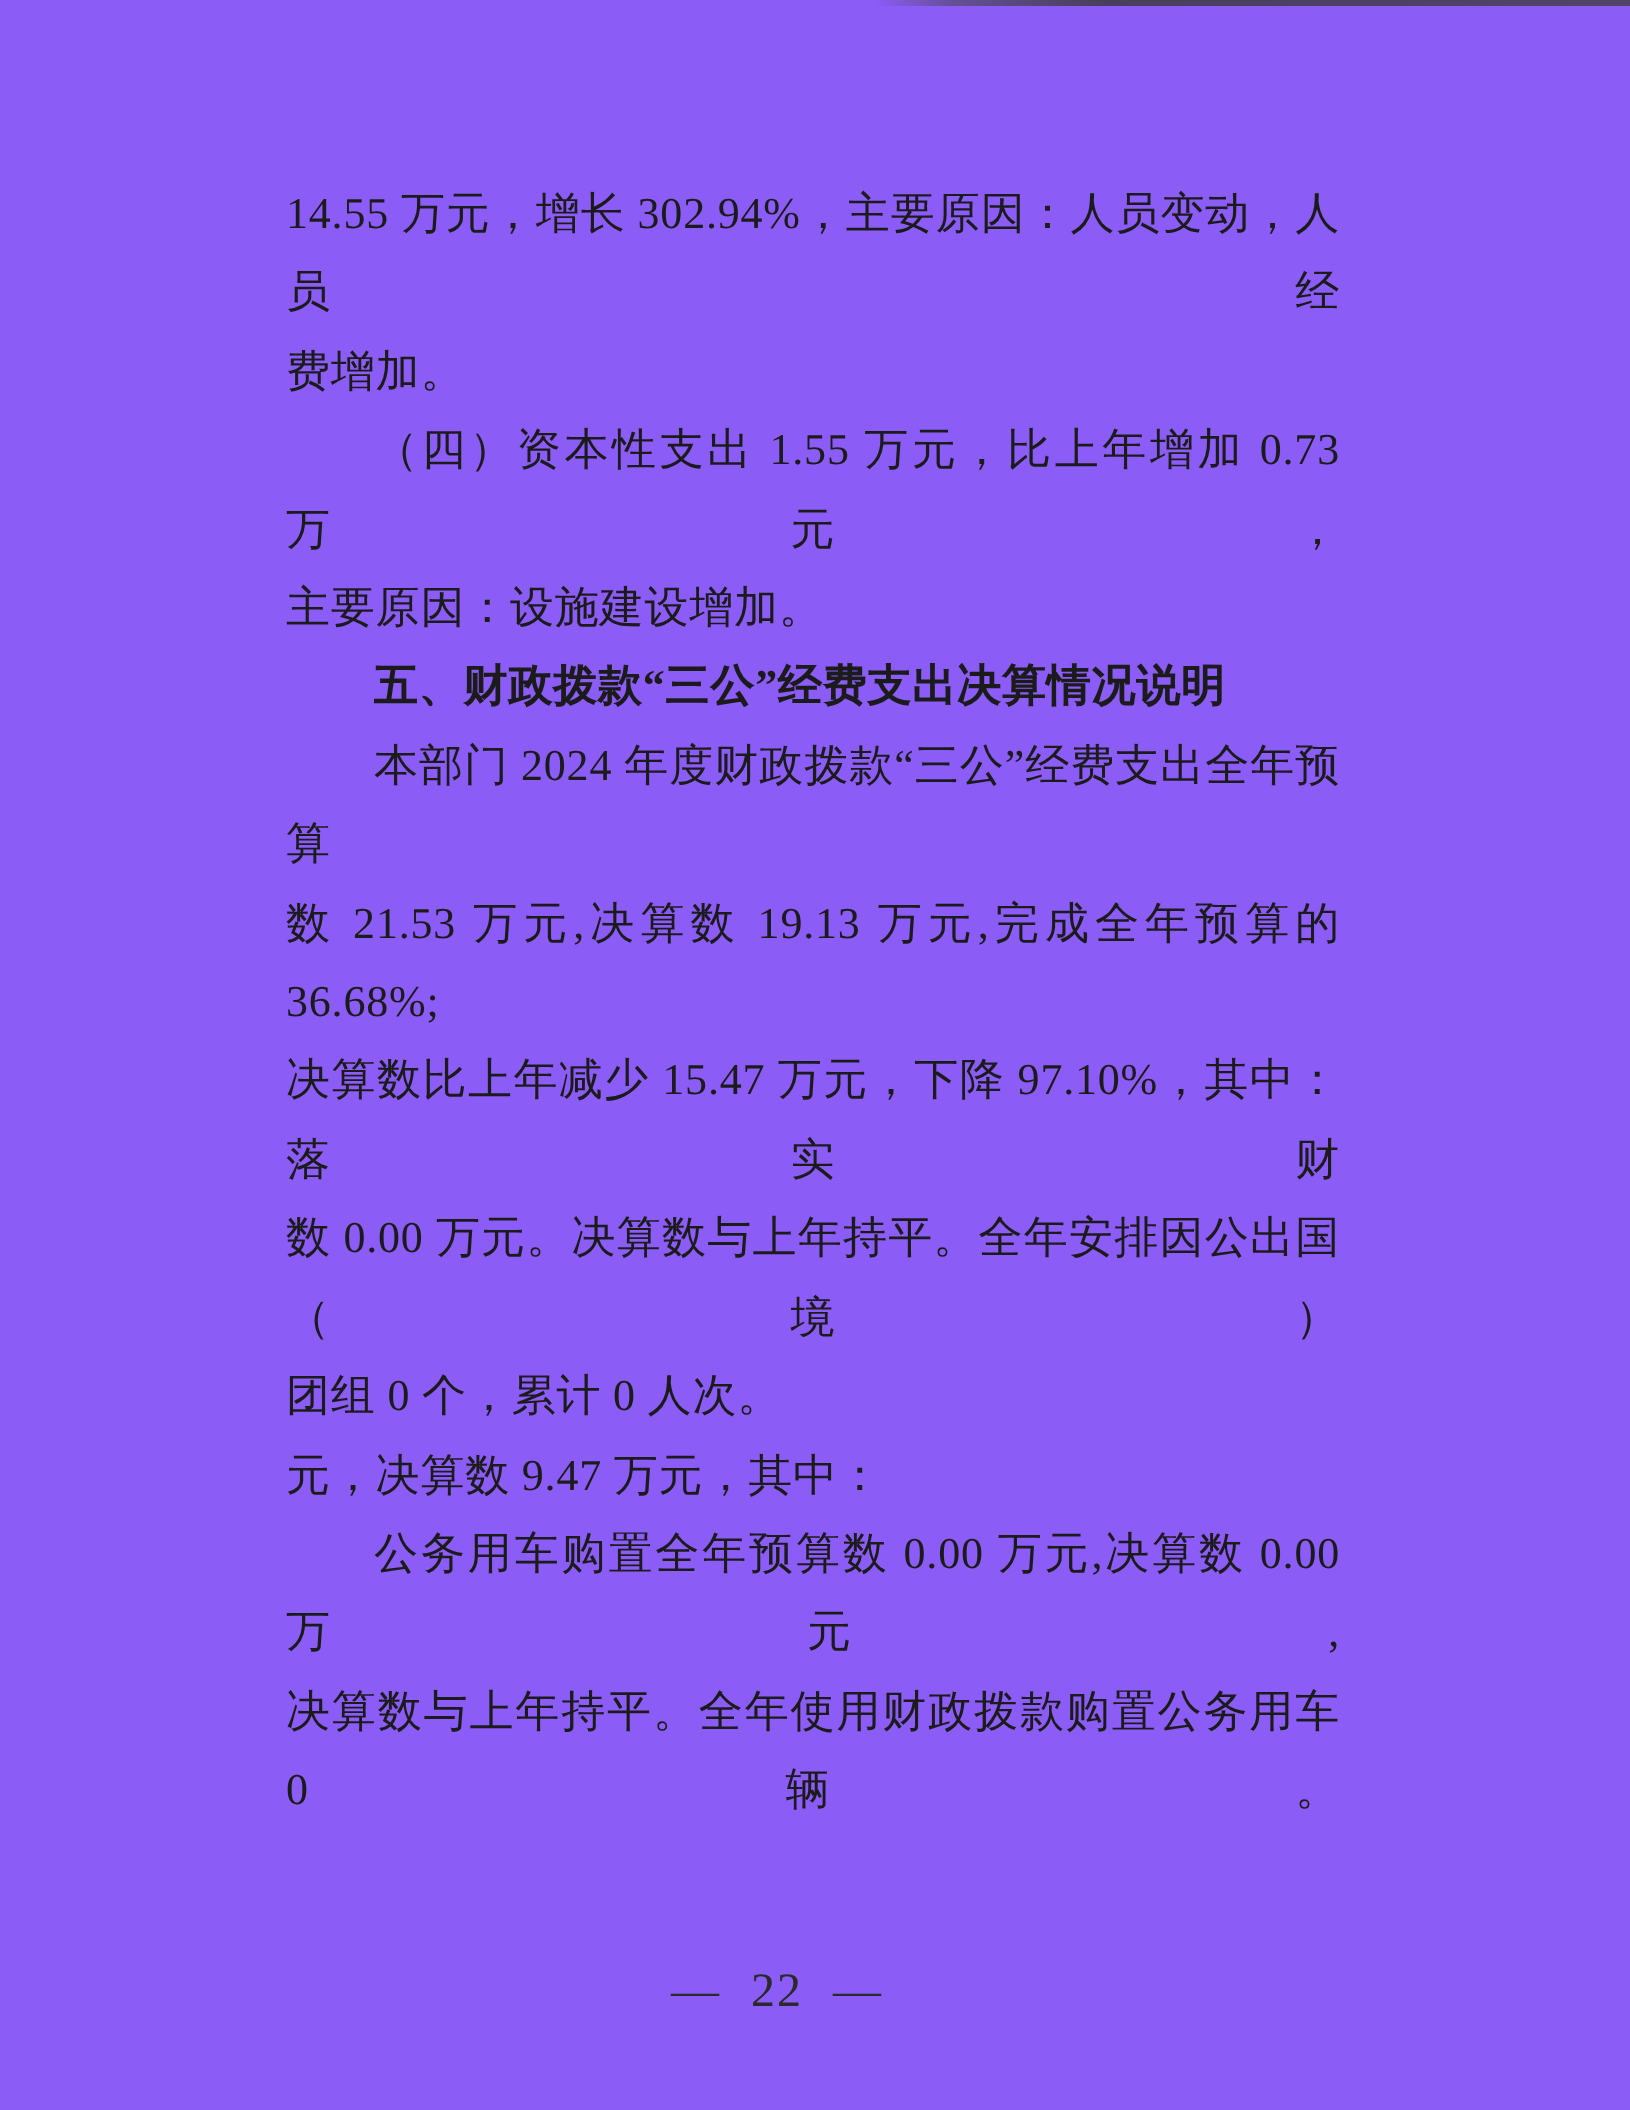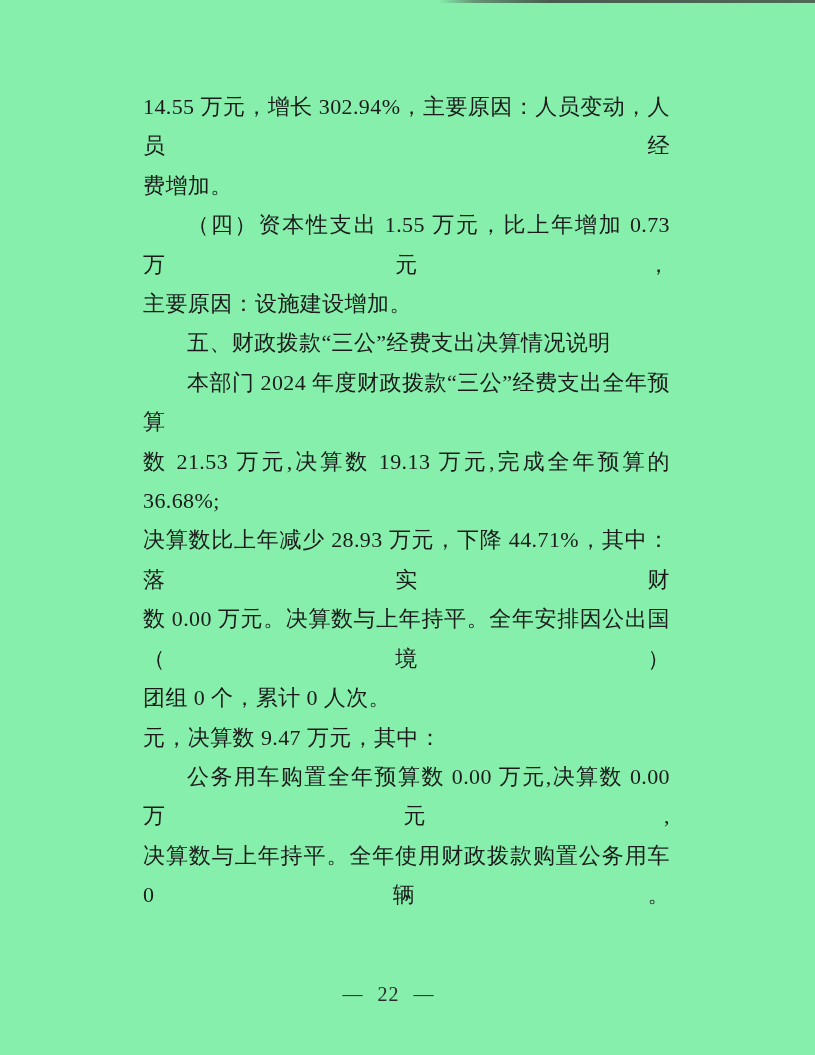--- a/index.html
+++ b/index.html
@@ -6,21 +6,21 @@
   html, body {
     width: 815px;
     height: 1055px;
     background: #ffffff;
     font-family: "Liberation Serif", "DejaVu Serif", serif;
   }
   .page {
     position: relative;
     width: 815px;
     height: 1055px;
-    background: #86efac;
+    background: #8b5cf6;
     overflow: hidden;
     color: #1b1b1b;
     padding-left: 28px;
   }
   
   .scan-artifact {
     position: absolute;
     top: 0;
     left: 438px;
     right: 0;
@@ -47,50 +47,50 @@
     white-space: normal;
   }
   .docline.short {
     text-align: right;
     text-align-last: left;
   }
   .docline.ind {
     text-indent: 44px;
   }
   .docline.bold {
-    font-weight: 400;
+    font-weight: 700;
   }
   .footer {
     position: absolute;
     top: 983px;
     left: 0;
     width: 777px;
     text-align: center;
-    font-size: 20px;
+    font-size: 24px;
     letter-spacing: 1px;
     word-spacing: 8px;
     color: #2a2a2a;
   }
 </style>
 </head>
 <body>
 
 <div class="page">
 
   <div class="scan-artifact"></div>
 
   <div class="content">
     <div class="docline">14.55 万元，增长 302.94%，主要原因：人员变动，人员经</div>
     <div class="docline short">费增加。</div>
     <div class="docline ind">（四）资本性支出 1.55 万元，比上年增加 0.73 万元，</div>
     <div class="docline short">主要原因：设施建设增加。</div>
     <div class="docline ind bold short">五、财政拨款“三公”经费支出决算情况说明</div>
     <div class="docline ind">本部门 2024 年度财政拨款“三公”经费支出全年预算</div>
     <div class="docline">数 21.53 万元,决算数 19.13 万元,完成全年预算的 36.68%;</div>
-    <div class="docline">决算数比上年减少 28.93 万元，下降 44.71%，其中：落实财</div>
+    <div class="docline">决算数比上年减少 15.47 万元，下降 97.10%，其中：落实财</div>
     <div class="docline">数 0.00 万元。决算数与上年持平。全年安排因公出国（境）</div>
     <div class="docline short">团组 0 个，累计 0 人次。</div>
     <div class="docline short">元，决算数 9.47 万元，其中：</div>
     <div class="docline ind">公务用车购置全年预算数 0.00 万元,决算数 0.00 万元,</div>
     <div class="docline">决算数与上年持平。全年使用财政拨款购置公务用车 0 辆。</div>
 
   </div>
 
   <div class="footer">— 22 —</div>
 

